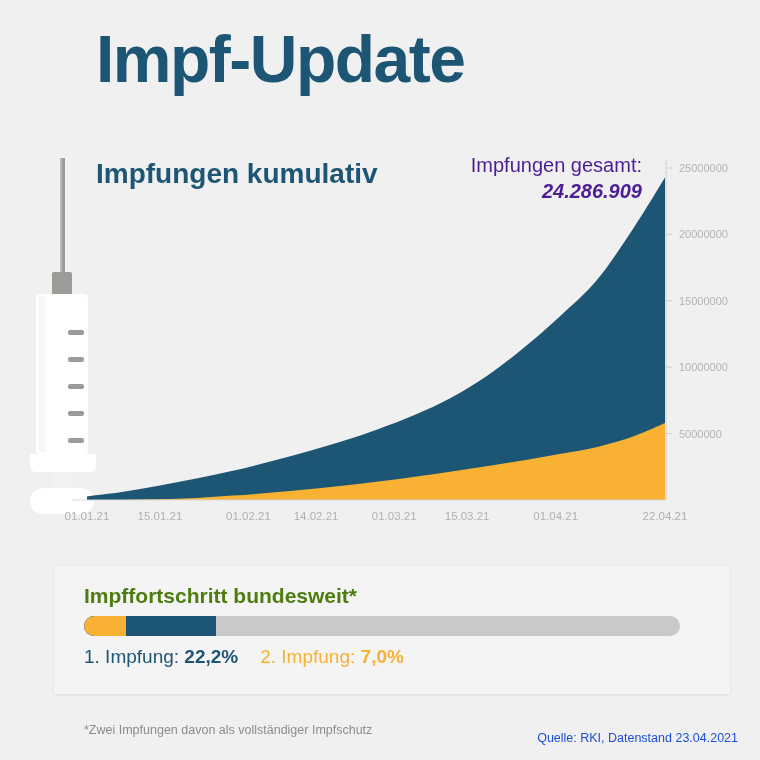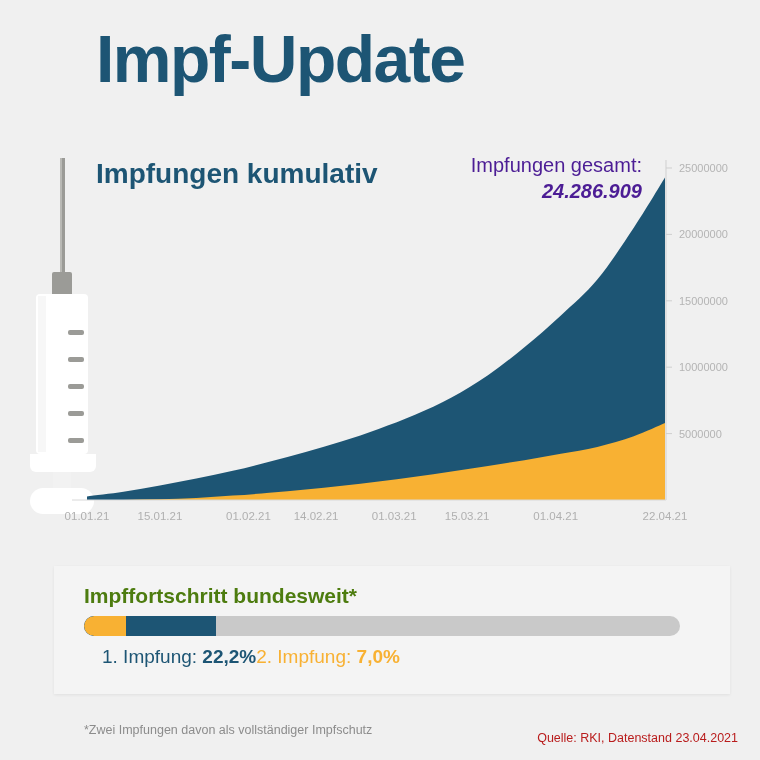--- a/index.html
+++ b/index.html
@@ -153,41 +153,41 @@
     border-radius: 10px 0 0 10px;
   }
   .legend {
     position: absolute;
     left: 30px;
     top: 80px;
     font-size: 19px;
   }
   .legend .first {
     color: #1d5574;
-    margin-left: 18px;
   }
   .legend .second {
     color: #f8b133;
+    margin-left: 22px;
   }
   .legend b { font-weight: bold; }
 
   
   .footnote {
     position: absolute;
     left: 72px;
     top: 723px;
     font-size: 12.5px;
     color: #8c8c8c;
   }
   .source {
     position: absolute;
     right: 34px;
     top: 731px;
     font-size: 12.5px;
-    color: #b91c1c;
+    color: #1d4ed8;
   }
 </style>
 </head>
 <body>
 
 <div id="stage">
 
   <div class="title">Impf-Update</div>
 
   <div class="syringe">

